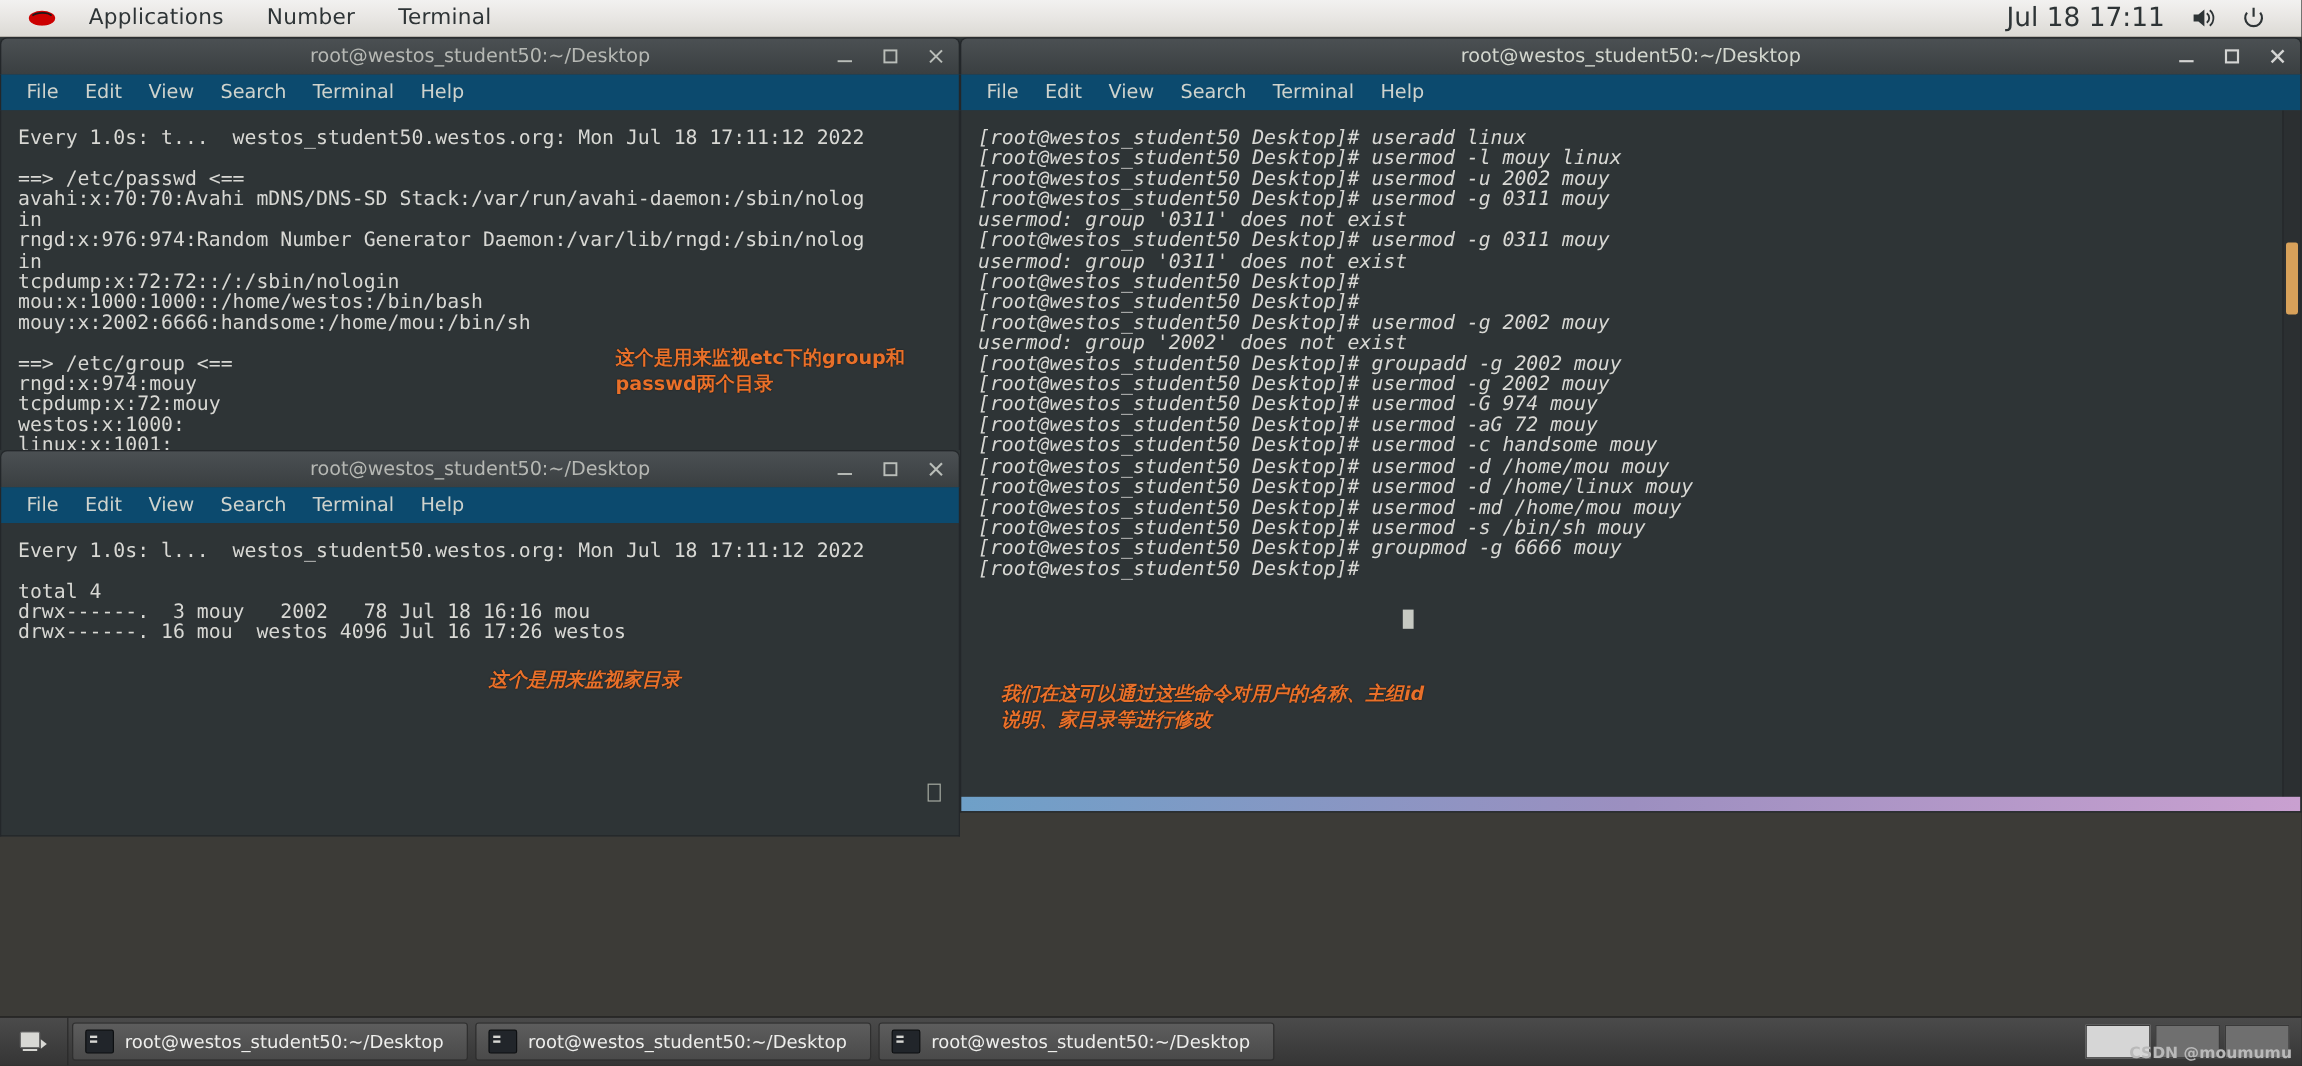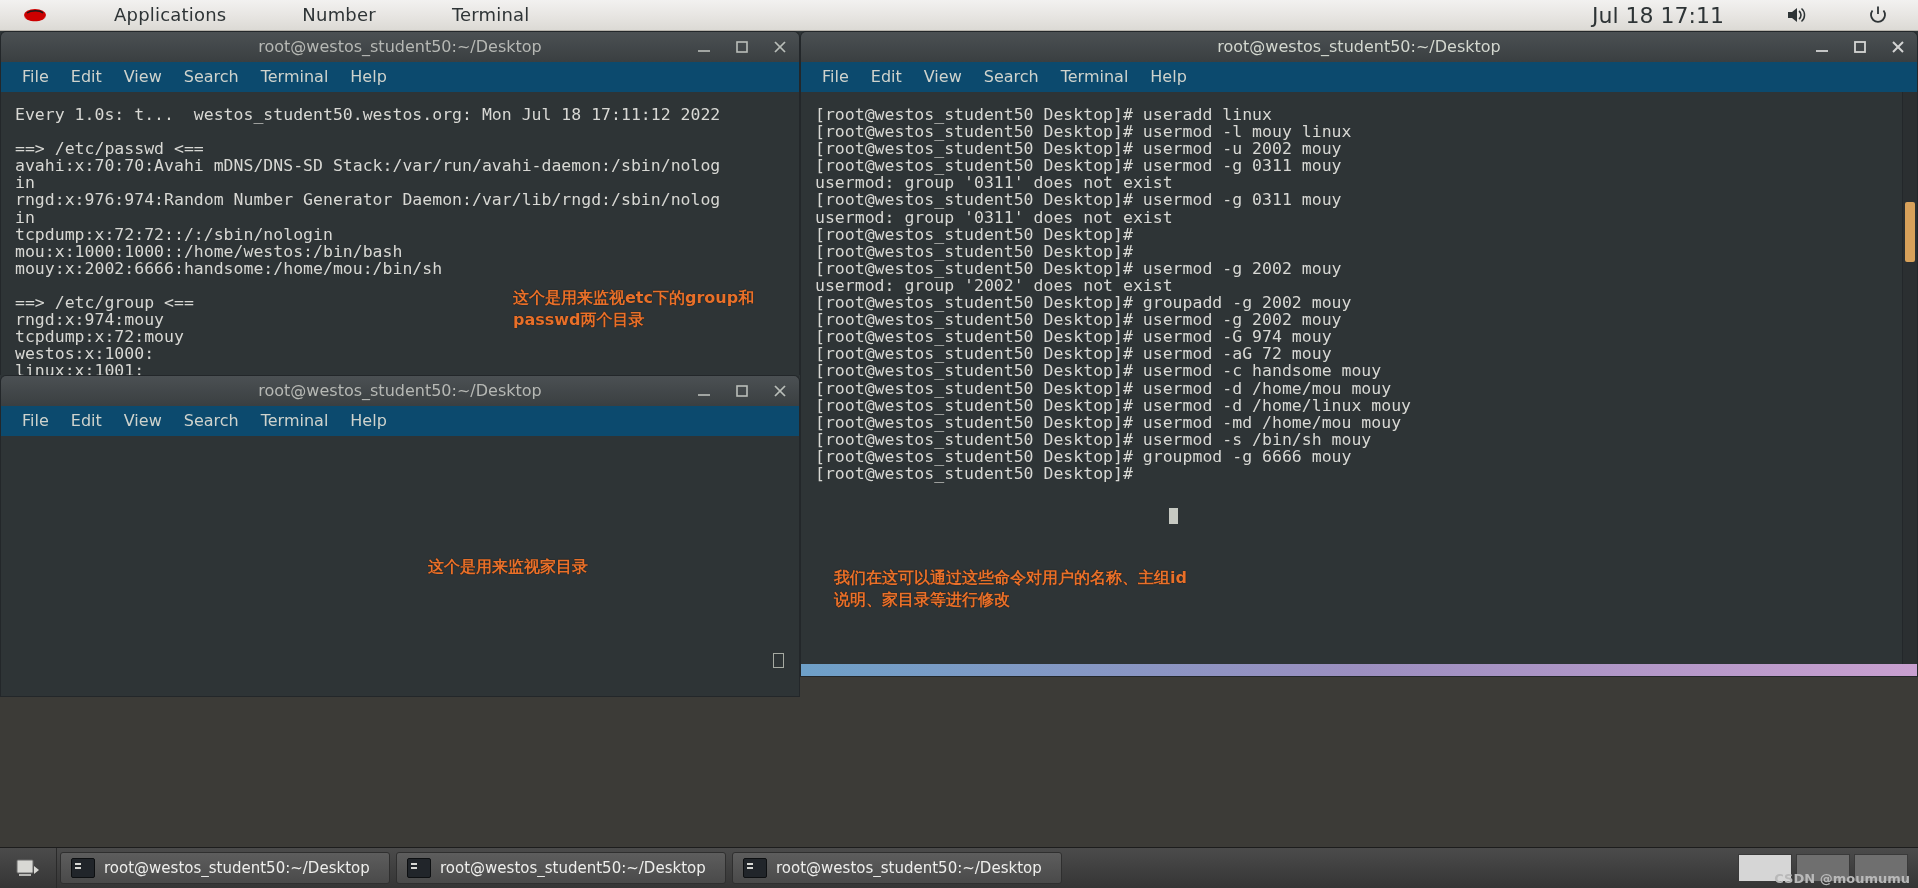--- a/index.html
+++ b/index.html
@@ -2,21 +2,21 @@
 <html><head>
 <meta charset="utf-8">
 <style>
   html,body{margin:0;padding:0;background:#2b2b2b;}
   body{width:1918px;height:888px;overflow:hidden;font-family:"DejaVu Sans","Liberation Sans",sans-serif;}
   #root{position:relative;width:1918px;height:888px;background:#3c3b37;}
 
   
   .topbar{position:absolute;left:0;top:0;width:1918px;height:31px;
     background:linear-gradient(to bottom,#f2f1f0 0%,#e8e6e3 50%,#dcdad5 100%);
-    border-bottom:1px solid #b6b2ab;display:flex;align-items:center;box-sizing:border-box;padding:0 10px;gap:40px;}
+    border-bottom:1px solid #b6b2ab;display:flex;align-items:center;box-sizing:border-box;padding:0 10px;}
   .topbar .item{font-size:18px;color:#2e3436;padding:0 18px;line-height:30px;letter-spacing:.2px;}
   .redhat{width:30px;height:22px;position:relative;margin-left:10px;margin-right:6px;}
   .spacer{flex:1;}
   .clock{font-size:22px;color:#2e3436;padding-right:22px;}
   .tray-icon{margin-right:20px;display:flex;align-items:center;}
 
   
   .win{position:absolute;box-sizing:border-box;background:#2e3436;}
   .titlebar{height:30px;background:linear-gradient(to bottom,#4b5053 0%,#3a3f41 100%);
     border:1px solid #23272a;border-bottom:none;border-radius:6px 6px 0 0;position:relative;}
@@ -176,21 +176,26 @@
     </div>
     <div class="menubar">
       <div class="m">File</div>
       <div class="m">Edit</div>
       <div class="m">View</div>
       <div class="m">Search</div>
       <div class="m">Terminal</div>
       <div class="m">Help</div>
     </div>
     <div class="termbody" style="height:260px;">
-      <div class="annot" style="left:427px;top:120px;">这个是用来监视家目录</div>
+      <pre class="termtext">Every 1.0s: l...  westos_student50.westos.org: Mon Jul 18 17:11:12 2022
+
+total 4
+drwx------.  3 mouy   2002   78 Jul 18 16:16 mou
+drwx------. 16 mou  westos 4096 Jul 16 17:26 westos</pre>
+      <div class="annot" style="left:406px;top:120px;font-style:italic;">这个是用来监视家目录</div>
       <div class="cursorhollow" style="left:772px;top:217px;"></div>
     </div>
   </div>
 
   <div class="win" style="left:800px;top:31px;width:1118px;height:644px;">
     <div class="titlebar">
       <div class="title-text">root@westos_student50:~/Desktop</div>
       <div class="winbtns">
         <div class="wb">
           <svg width="18" height="18">
@@ -211,21 +216,21 @@
       </div>
     </div>
     <div class="menubar">
       <div class="m">File</div>
       <div class="m">Edit</div>
       <div class="m">View</div>
       <div class="m">Search</div>
       <div class="m">Terminal</div>
       <div class="m">Help</div>
     </div>
-    <div class="termbody" style="height:584px;">
+    <div class="termbody" style="height:584px;font-style:italic;">
       <pre class="termtext">[root@westos_student50 Desktop]# useradd linux
 [root@westos_student50 Desktop]# usermod -l mouy linux
 [root@westos_student50 Desktop]# usermod -u 2002 mouy
 [root@westos_student50 Desktop]# usermod -g 0311 mouy
 usermod: group '0311' does not exist
 [root@westos_student50 Desktop]# usermod -g 0311 mouy
 usermod: group '0311' does not exist
 [root@westos_student50 Desktop]#
 [root@westos_student50 Desktop]#
 [root@westos_student50 Desktop]# usermod -g 2002 mouy

